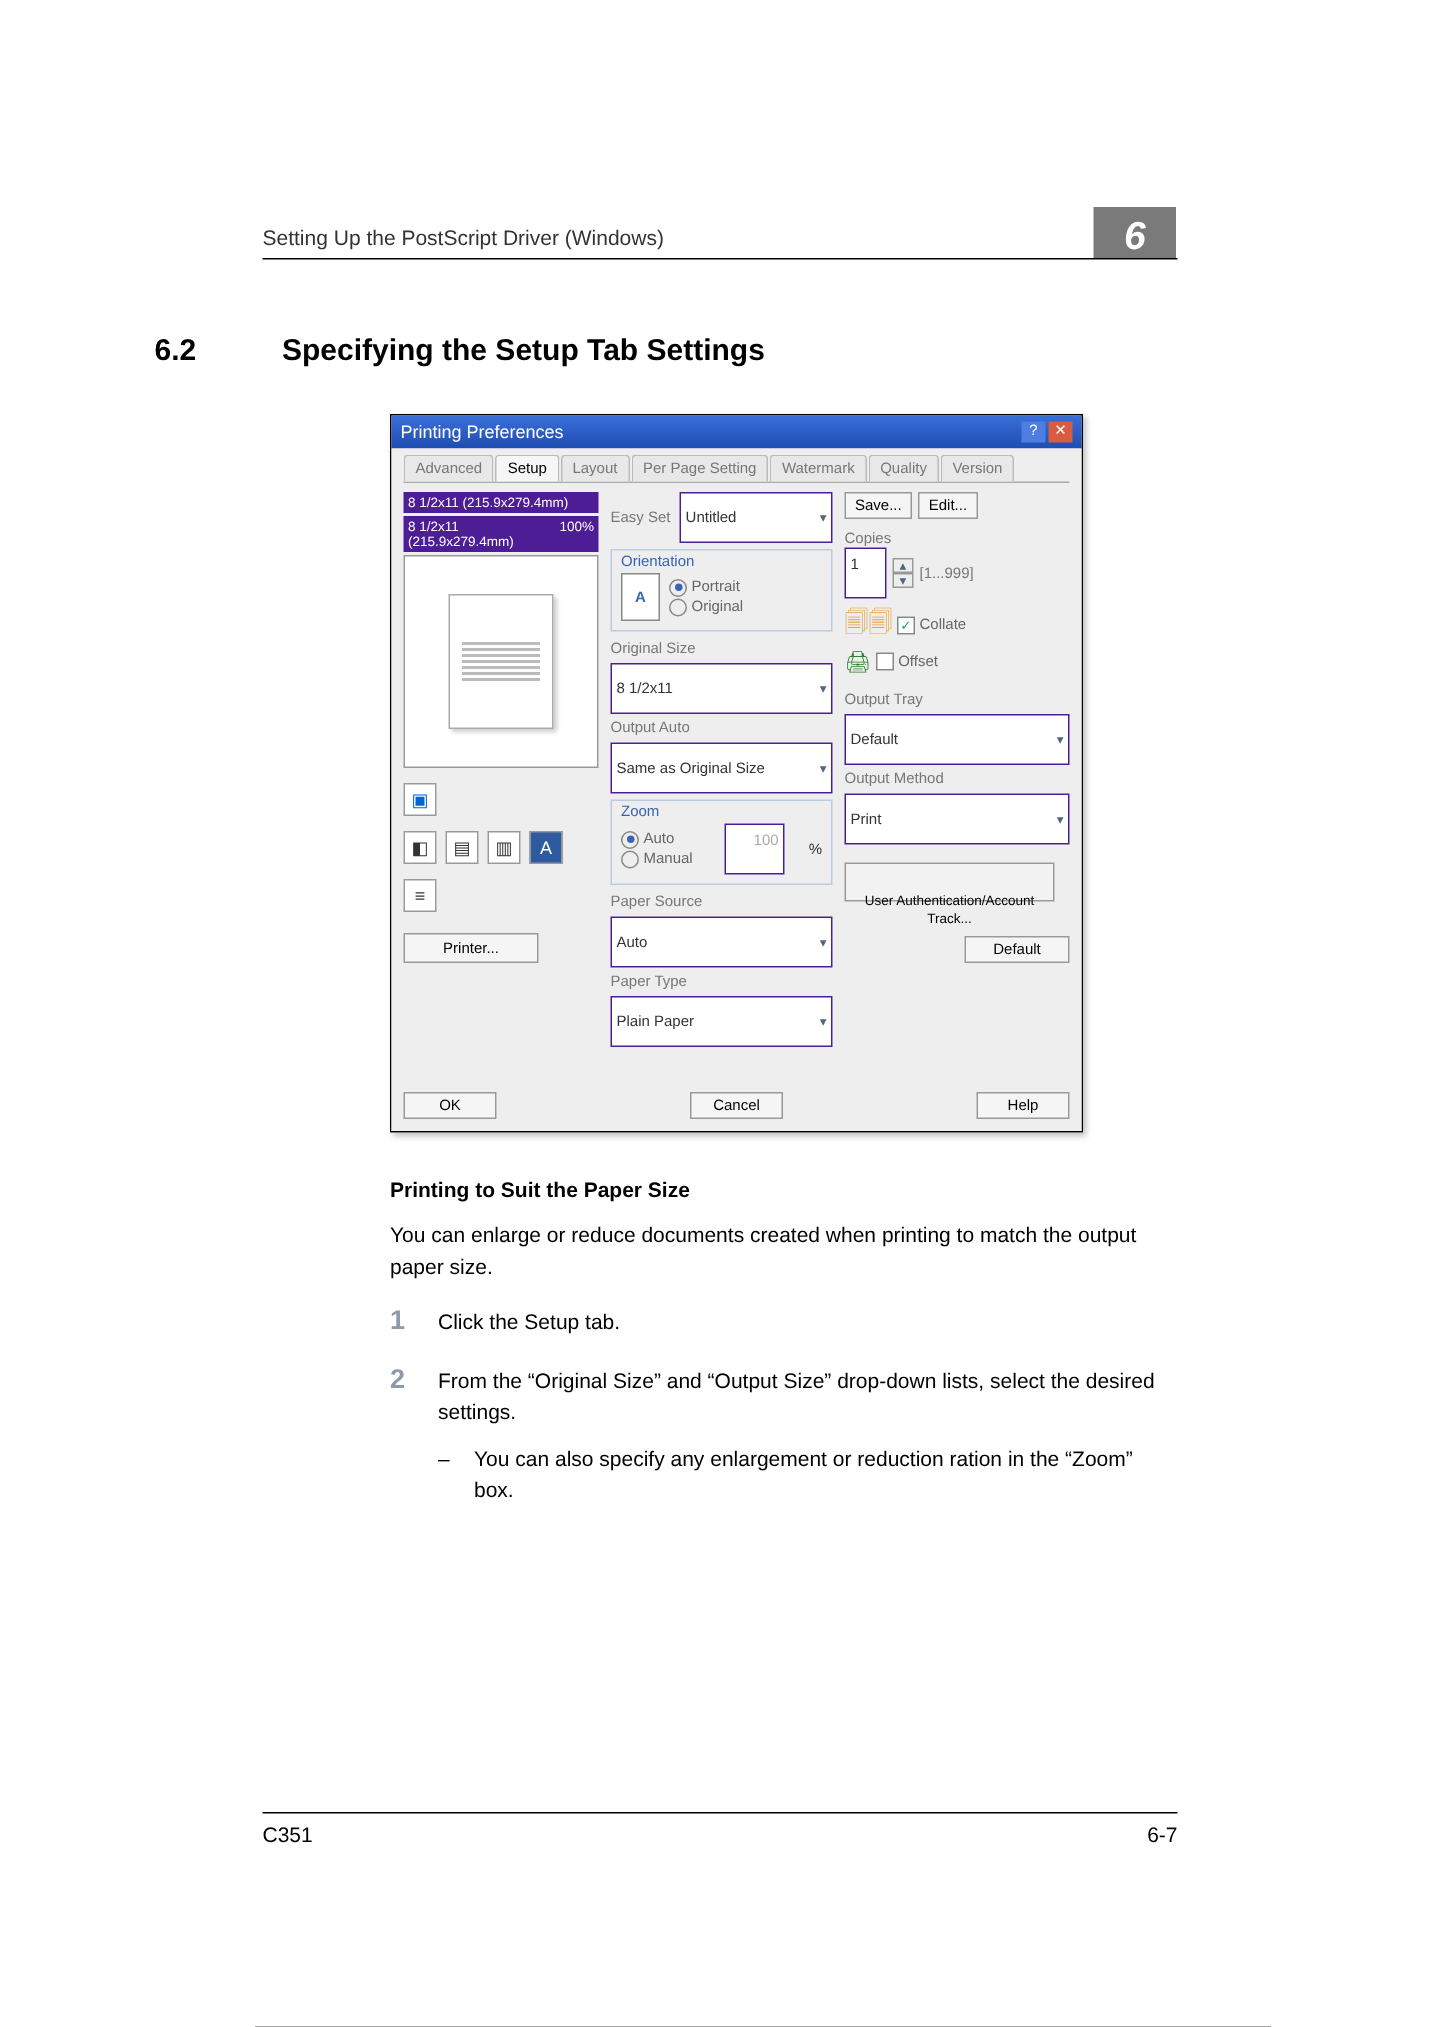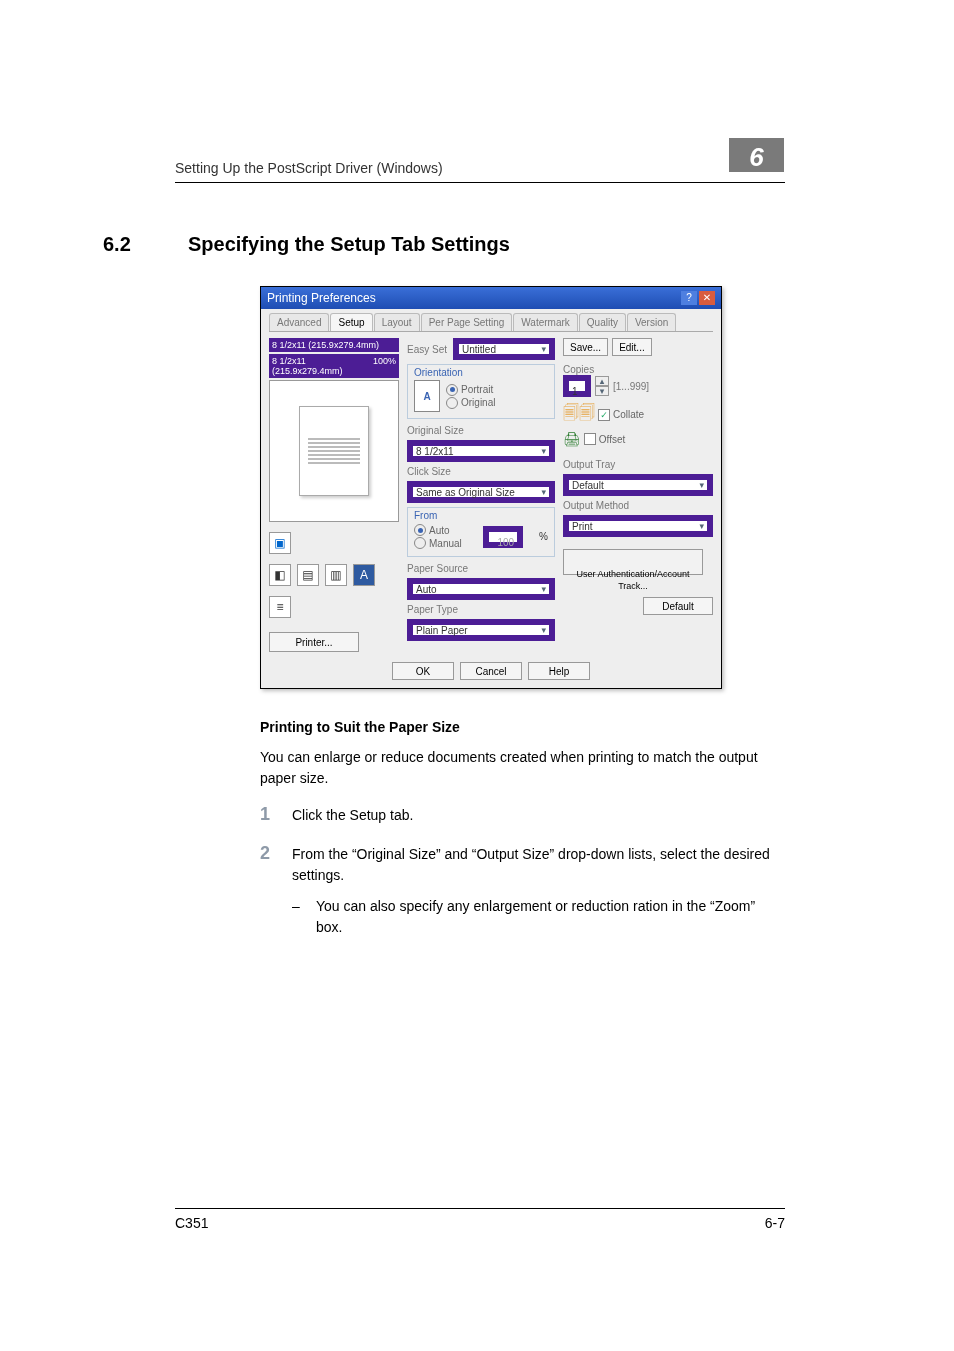--- a/index.html
+++ b/index.html
@@ -1,17 +1,17 @@
 <!DOCTYPE html>
 <html><head>
 <meta charset="utf-8">
 <style>
   html,body{margin:0;padding:0;background:#5a5a5a;font-family:Arial,Helvetica,sans-serif}
   .page{width:954px;height:1351px;margin:0 auto;background:#fff;position:relative;box-sizing:border-box}
-  .content{position:absolute;left:175px;top:160px;width:610px}
+  .content{position:absolute;left:175px;top:150px;width:610px}
   .running-head{font-size:14px;color:#333}
   .hr-top{border:0;border-top:1px solid #000;margin:6px 0 0 0}
   .chapter-box{position:absolute;right:170px;top:138px;width:55px;height:34px;background:#7a7a7a;color:#fff;font-size:26px;font-weight:bold;text-align:center;line-height:38px;font-style:italic}
   .h2{margin:50px 0 30px 0;font-size:20px;font-weight:bold}
   .h2 .num{display:inline-block;width:72px;margin-left:-72px;padding-left:0}
   .h2-flex{display:flex}
   .h2-flex .num{flex:0 0 85px}
   
   .shot{margin-left:85px;width:460px;border:1px solid #000;box-shadow:2px 2px 4px rgba(0,0,0,.25);font-family:Tahoma,Arial,sans-serif;font-size:10px;color:#333}
   .titlebar{background:linear-gradient(#3a6fd8,#1e4db3);color:#fff;padding:4px 6px;font-weight:normal;display:flex;justify-content:space-between;align-items:center;font-size:12px}
@@ -28,36 +28,36 @@
   .preview-hdr{background:#4c1d95;color:#fff;font-size:9px;padding:2px 3px;margin-bottom:2px}
   .preview-box{background:#fff;border:1px solid #999;height:140px;position:relative;display:flex;align-items:center;justify-content:center}
   .preview-page{width:70px;height:90px;background:#fff;border:1px solid #aaa;box-shadow:2px 2px 3px rgba(0,0,0,.2);display:flex;flex-direction:column;justify-content:center;gap:2px;padding:6px 8px;box-sizing:border-box}
   .preview-page div{height:2px;background:#bbb}
   .thumb-row{display:flex;gap:6px;margin-top:10px;align-items:center}
   .thumb{width:20px;height:20px;border:1px solid #999;background:#fff;font-size:12px;line-height:20px;text-align:center}
   .printer-btn{margin-top:14px;width:90px;height:20px;border:1px solid #999;background:#f5f5f5;font-size:10px}
   .mid-col{flex:1}
   .row{margin-bottom:4px}
   .lbl{color:#777}
-  .input,.select{border:6px solid #4c1d95;background:#fff;height:18px;box-sizing:border-box;padding:5px 3px;font-size:10px}
+  .input,.select{border:1px solid #4c1d95;background:#fff;height:34px;box-sizing:border-box;padding:5px 3px;font-size:10px}
   .select{display:flex;justify-content:space-between;align-items:center}
   .chev{color:#567;font-size:9px}
   .fieldset{border:1px solid #bcd;padding:4px 6px 6px 6px;margin-bottom:6px;position:relative}
   .fieldset .legend{color:#3a64b3;font-size:10px;position:relative;top:-2px}
   .radio{display:flex;align-items:center;gap:3px;color:#666;margin:1px 0}
   .radio .dot{width:10px;height:10px;border:1px solid #888;border-radius:50%;display:inline-flex;align-items:center;justify-content:center}
   .radio .dot.sel::after{content:"";width:5px;height:5px;background:#3a64b3;border-radius:50%}
   .orient-icon{width:24px;height:30px;border:1px solid #888;background:#fff;display:inline-flex;align-items:center;justify-content:center;color:#3a64b3;font-weight:bold;margin-right:6px}
   .right-col{width:150px}
   .copies-row{display:flex;align-items:center;gap:4px;margin-bottom:4px}
   .cb{display:flex;align-items:center;gap:3px;color:#666;margin:3px 0}
   .cb .box{width:10px;height:10px;border:1px solid #888;background:#fff;display:inline-flex;align-items:center;justify-content:center;font-size:9px;color:#2a6}
   .mini-btn{height:18px;border:1px solid #999;background:#f5f5f5;font-size:10px;padding:0 6px}
   .lng-btn{width:140px;height:26px;border:1px solid #999;background:#f2f2f2;font-size:9px;text-align:center;line-height:12px;padding-top:18px}
-  .dlg-footer{display:flex;justify-content:center;gap:6px;margin-top:10px}
+  .dlg-footer{display:flex;justify-content:space-between;gap:6px;margin-top:26px}
   .dlg-footer .mini-btn{width:62px}
   .default-row{display:flex;justify-content:flex-end;margin-top:6px}
   
   .section{margin:30px 0 0 85px;width:525px}
   .h3{font-weight:bold;font-size:14px;margin-bottom:12px}
   .p{font-size:14px;line-height:1.5;margin-bottom:16px;color:#000}
   .steps{list-style:none;padding:0;margin:0}
   .steps li{display:flex;margin-bottom:18px}
   .step-num{flex:0 0 32px;font-size:18px;font-weight:bold;color:#8e9aa8;line-height:1}
   .step-txt{flex:1;font-size:14px;line-height:1.5}
@@ -157,28 +157,28 @@
                     </label>
                 </div>
               </div>
             </div>
 
             <div class="row lbl">Original Size</div>
             <div class="select row">
               <span>8 1/2x11</span>
                 <span class="chev">▾</span>
             </div>
-            <div class="row lbl">Click Size</div>
+            <div class="row lbl">Output Auto</div>
             <div class="select row">
               <span>Same as Original Size</span>
                 <span class="chev">▾</span>
             </div>
 
             <div class="fieldset">
-              <div class="legend">From</div>
+              <div class="legend">Zoom</div>
               <div style="display:flex;justify-content:space-between;align-items:center">
                 <div>
                   <label class="radio">
                       <span class="dot sel"></span>
                       <span>Auto</span>
                     </label>
                   <label class="radio">
                       <span class="dot"></span>
                       <span>Manual</span>
                     </label>

